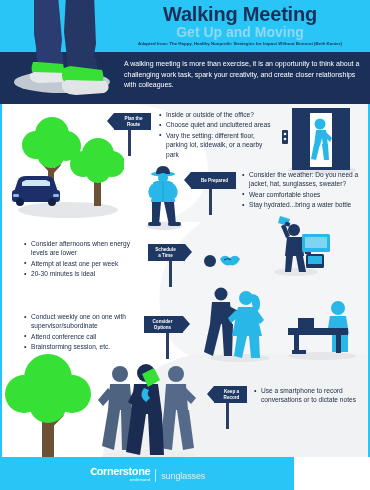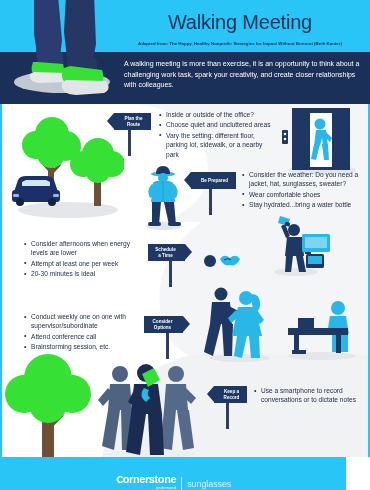--- a/index.html
+++ b/index.html
@@ -22,24 +22,23 @@
     position:absolute; left:0; top:0; width:370px; height:52px;
     background:#29c5f6;
   }
   .hdr-navy {
     position:absolute; left:0; top:52px; width:370px; height:52px;
     background:#1b3058;
   }
   .hdr-title {
     position:absolute; left:115px; top:3px; width:250px;
     text-align:center;
-    font-size:20px; font-weight:normal; color:#1b3058;
+    font-size:20px; font-weight:bold; color:#1b3058;
     letter-spacing:-0.2px;
     line-height:22px;
-    margin-top:8px;
   }
   .hdr-sub {
     position:absolute; left:115px; top:25px; width:250px;
     text-align:center;
     font-size:14px; color:#8fd9f2; font-weight:bold;
     line-height:15px;
   }
   .hdr-credit {
     position:absolute; left:112px; top:41px; width:256px;
     text-align:center;
@@ -95,23 +94,23 @@
   
   .blist { position:absolute; font-size:6.6px; color:#21304a; line-height:9.4px; }
   .blist .bi { position:relative; padding-left:7px; margin-bottom:1px; }
   .blist .bi:before {
     content:"\2022"; position:absolute; left:0; top:-0.5px;
     font-size:7px; color:#21304a;
   }
 
   
   .footer {
-    position:absolute; left:0; top:457px; width:346px; height:33px;
+    position:absolute; left:0; top:457px; width:294px; height:33px;
     background:#29c5f6;
-    display:flex; justify-content:center;
+    display:flex; align-items:center; justify-content:center;
   }
   .logo-row { display:flex; align-items:flex-end; }
   .logo-main {
     font-size:11px; font-weight:bold; color:#ffffff; letter-spacing:-0.4px;
     position:relative; line-height:11px;
   }
   .logo-sub {
     font-size:4px; color:#ffffff; text-align:right; line-height:5px;
     letter-spacing:0.2px;
   }
@@ -143,20 +142,21 @@
     <path d="M30 74 Q28 82 40 83 L66 82 Q72 79 67 73 L34 72 Z" fill="#e6e8ea"></path>
 
     <path d="M66 -5 L94 -5 L96 44 L92 66 L68 66 L64 32 Z" fill="#253765"></path>
     <path d="M66 58 L96 58 L98 74 L70 76 Z" fill="#253765"></path>
 
     <path d="M64 68 Q58 80 70 86 L98 86 Q106 82 102 70 L70 66 Z" fill="#36e035"></path>
     <path d="M62 83 Q60 94 76 95 L104 93 Q112 89 106 81 L66 80 Z" fill="#e2e5e8"></path>
   </svg>
 
   <div class="hdr-title">Walking Meeting</div>
+  <div class="hdr-subtitle hdr-sub">Get Up and Moving</div>
   <div class="hdr-credit">
     <span class="lead">Adapted from:</span>
     <span>The Happy, Healthy Nonprofit: Strategies for Impact Without Burnout (Beth Kanter)</span>
   </div>
   <div class="hdr-intro">A walking meeting is more than exercise, it is an opportunity to think about a challenging work task, spark your creativity, and create closer relationships with colleagues.</div>
 
   <div class="body-wrap">
 
     <svg style="position:absolute;left:0;top:0;" width="366" height="353">
       <path d="M130 0 Q195 5 205 55 Q212 100 160 118 L366 118 L366 0 Z" fill="#f4f5f6"></path>

